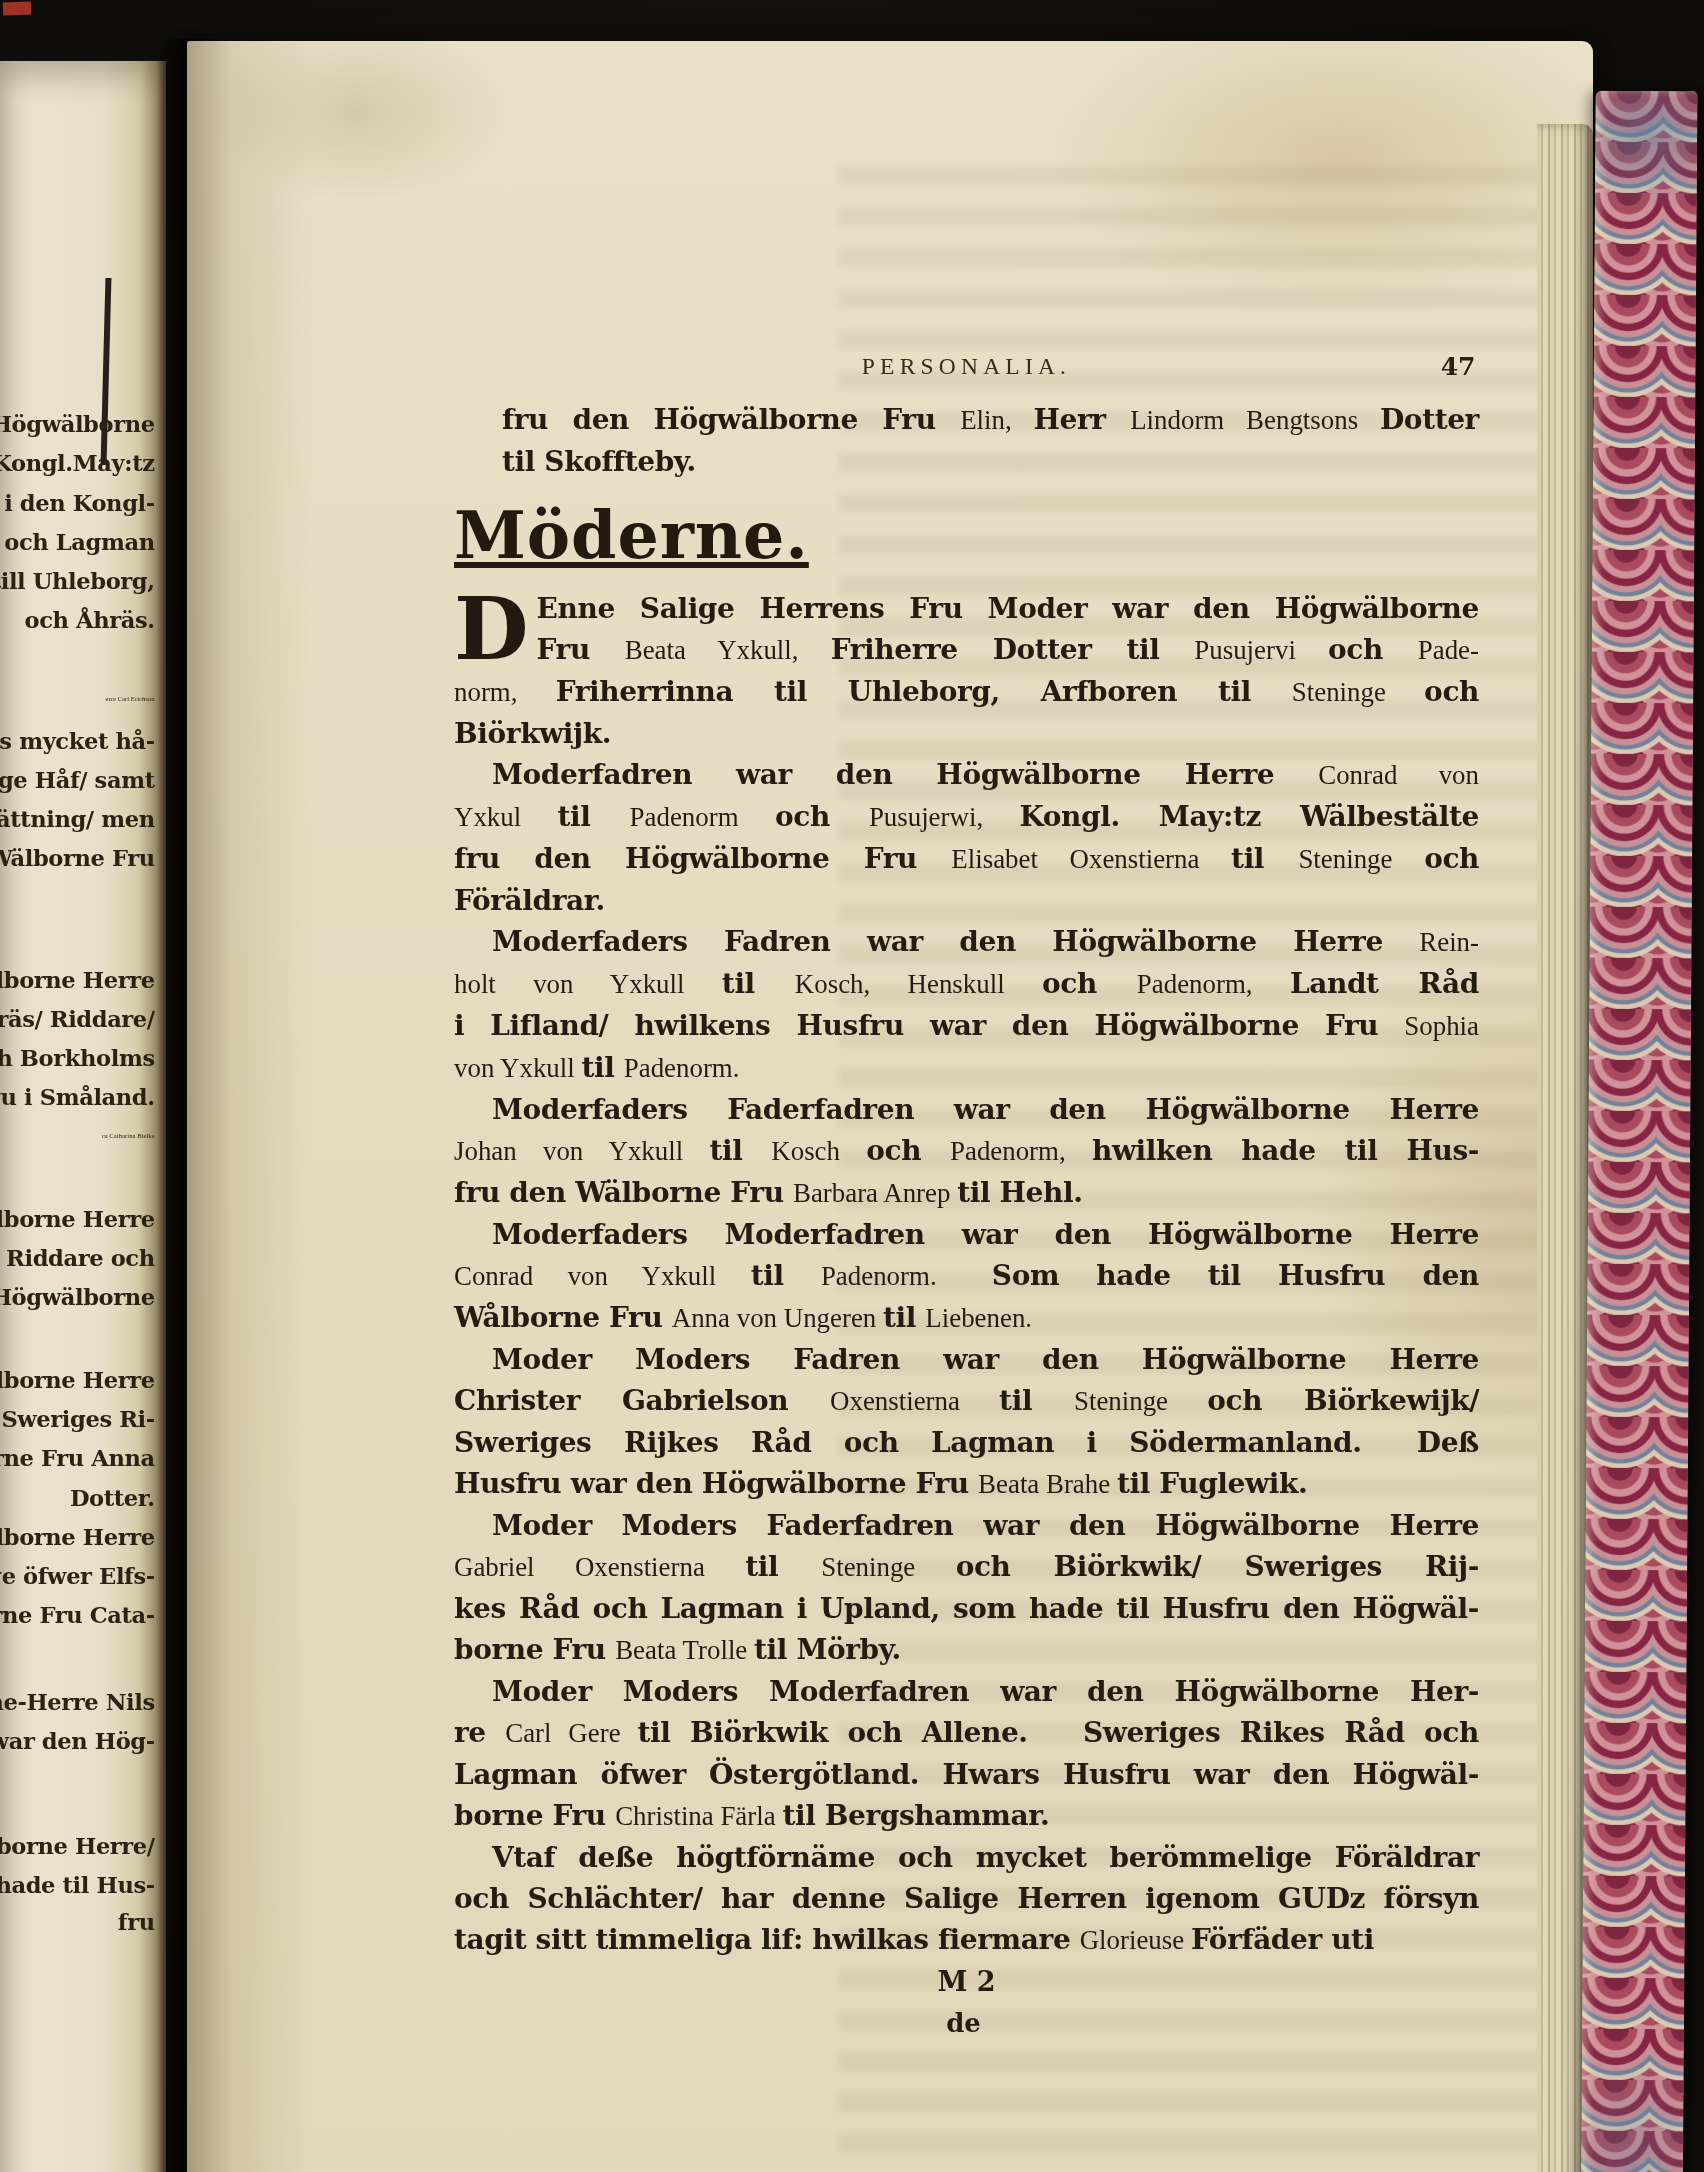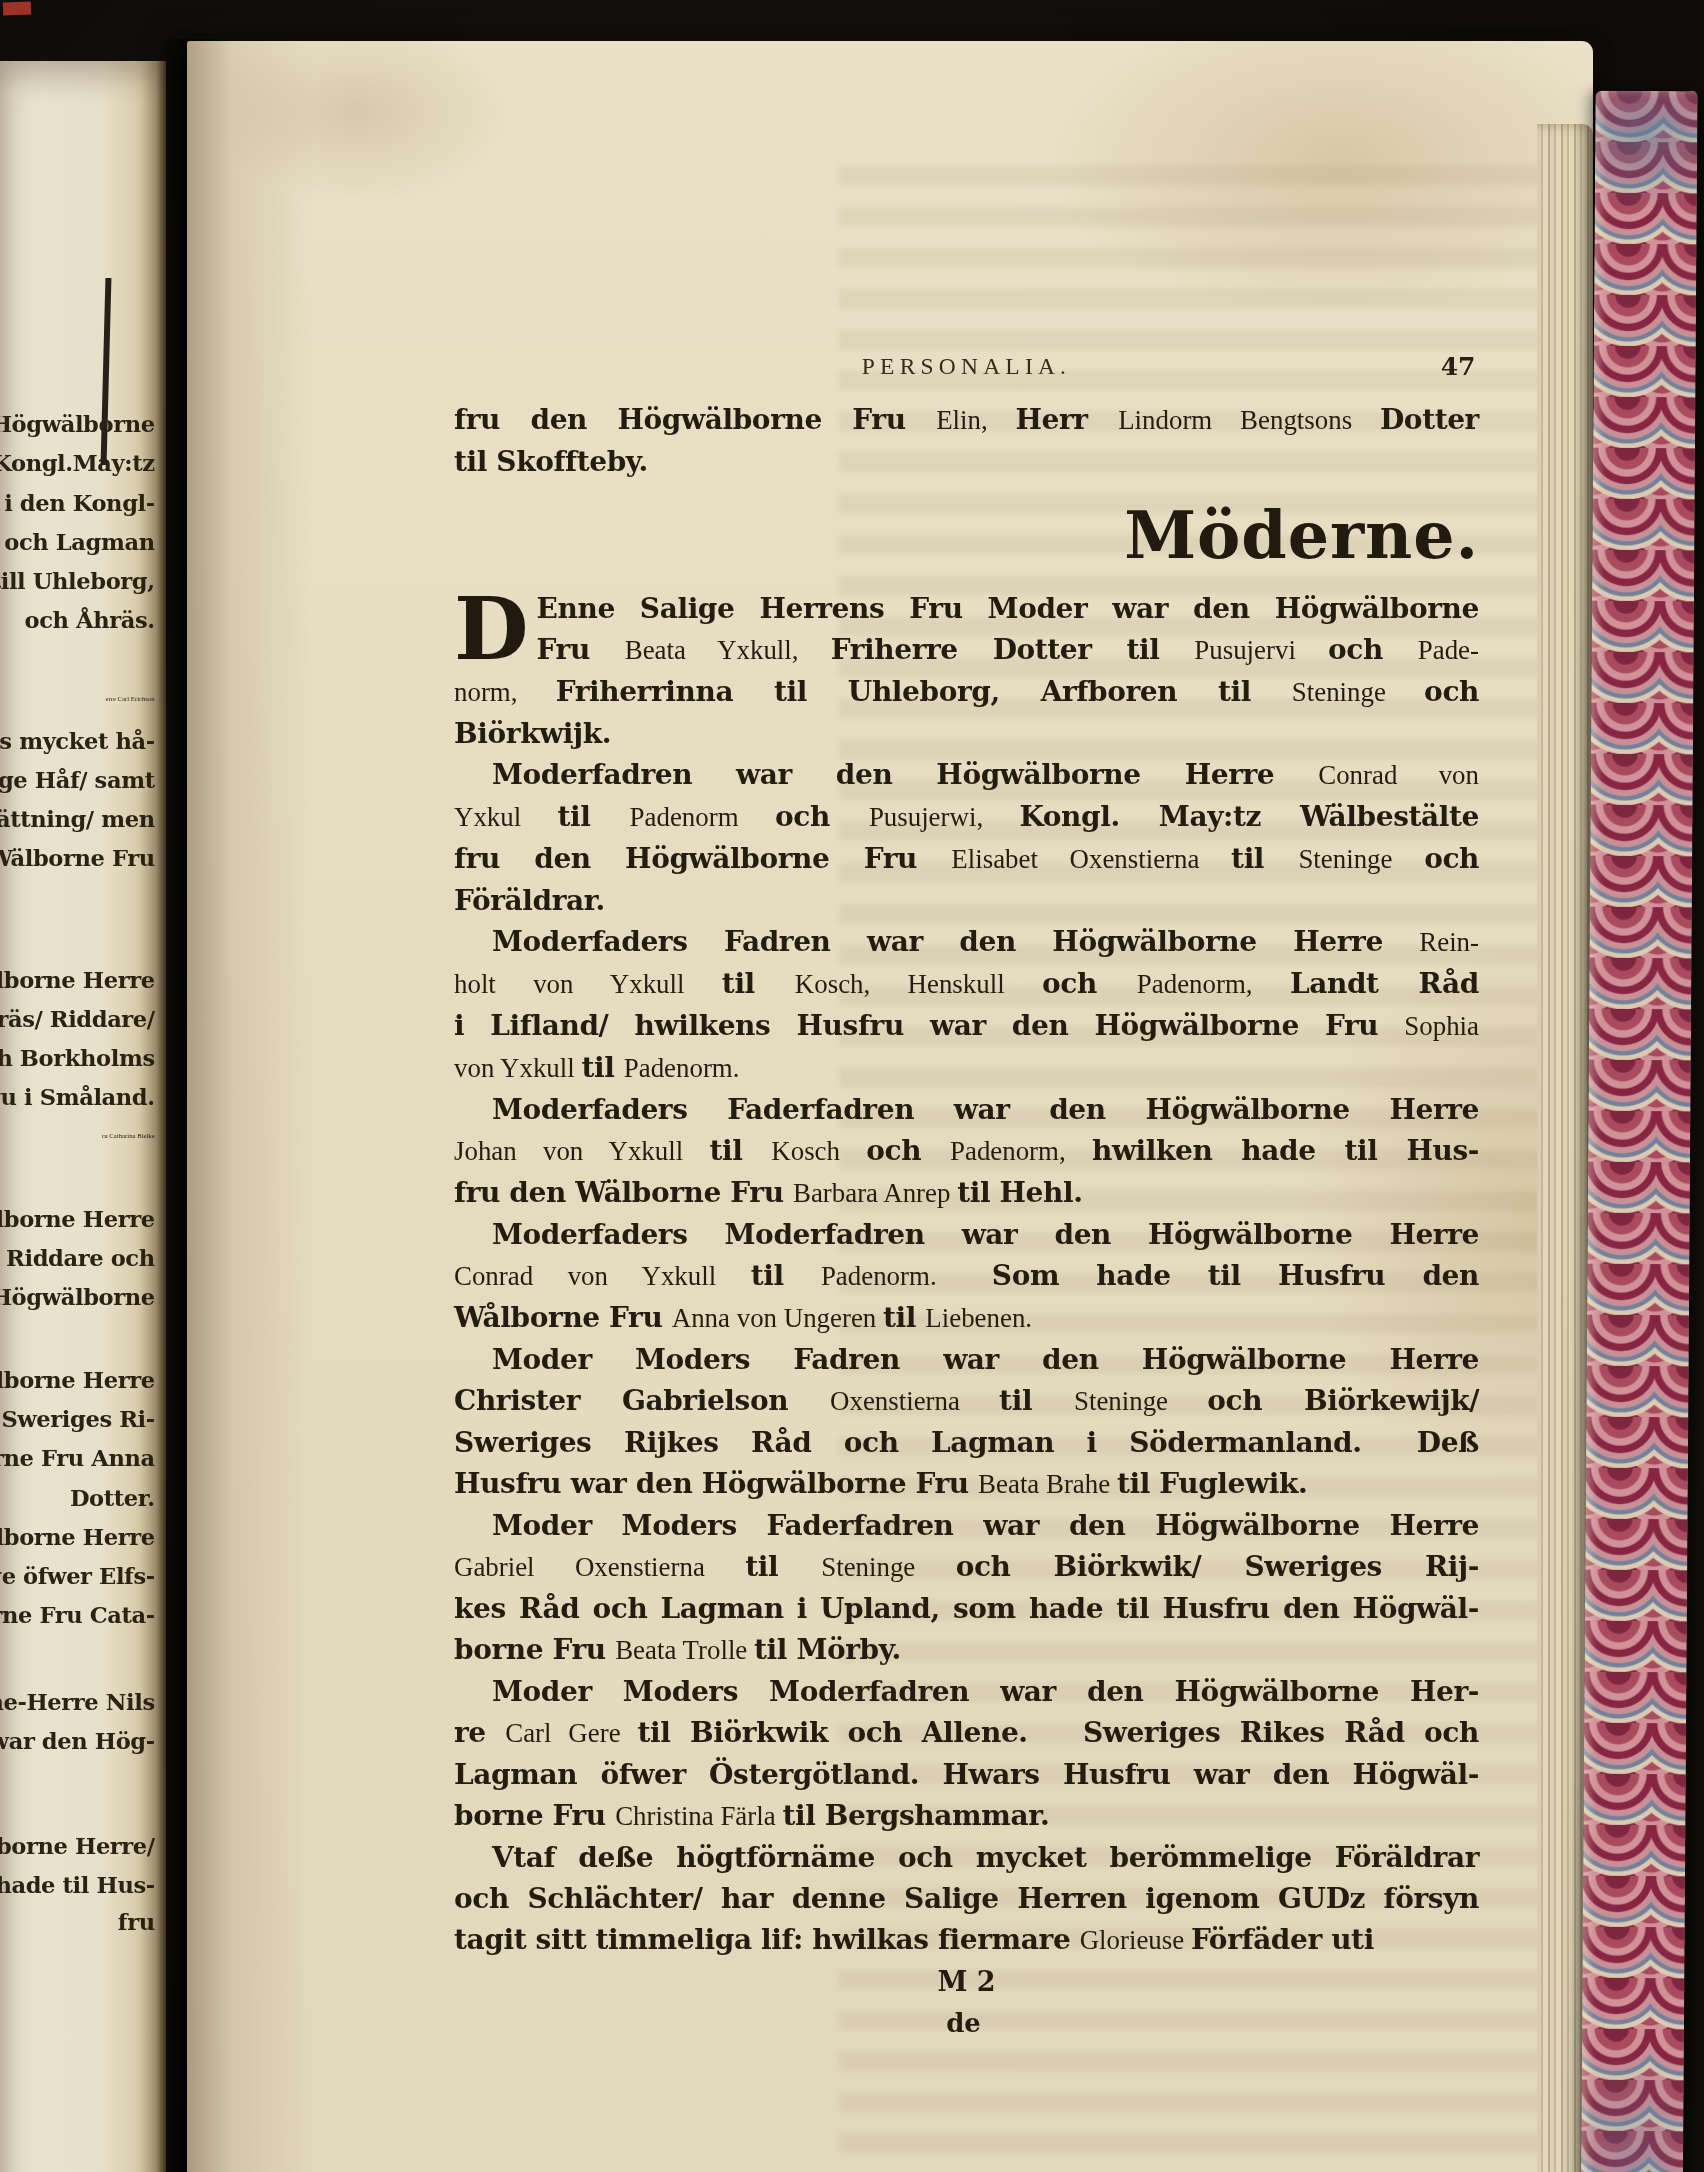--- a/index.html
+++ b/index.html
@@ -65,23 +65,23 @@
   .header-row{position:relative;height:43px;}
   .header-title{display:block;text-align:center;color:#362b1c;
     font:400 23.5px/43px "Liberation Serif",serif;letter-spacing:5.2px;}
   .page-number{position:absolute;right:3.5px;top:0;font:700 25px/43px "DejaVu Serif",serif;color:#2a2112;}
 
   .line{font-size:28px;line-height:41px;text-align:justify;text-align-last:justify;}
   .line.last{text-align-last:left;}
   .frak{font-family:"DejaVu Serif",serif;font-weight:700;letter-spacing:-0.4px;}
   .rom{font-family:"Liberation Serif",serif;font-weight:400;font-size:.96em;}
 
-  .continuation{margin-top:11.3px;}
-  .heading{text-align:right;font:700 65px/83px "DejaVu Serif",serif;
-    margin:12px 0 10.4px;letter-spacing:0.9px;color:#221a0e;}
+  .continuation{margin-top:11.3px;margin-left:48px;}
+  .heading{text-align:left;font:700 65px/83px "DejaVu Serif",serif;
+    margin:12px 0 10.4px;letter-spacing:0.9px;color:#221a0e;text-decoration:underline;}
   .para.indent .line:first-child{text-indent:38px;}
   .dropcap{float:left;width:73px;height:82px;margin-right:9.6px;
     font:700 86px/82px "DejaVu Serif",serif;color:#221a0e;}
   .footer-sig{text-align:center;font:700 27px/42px "DejaVu Serif",serif;}
   .footer-catchword{text-align:center;font:700 26px/40px "DejaVu Serif",serif;padding-right:6px;}
 </style>
 </head>
 <body>
 
 <div id="canvas">

